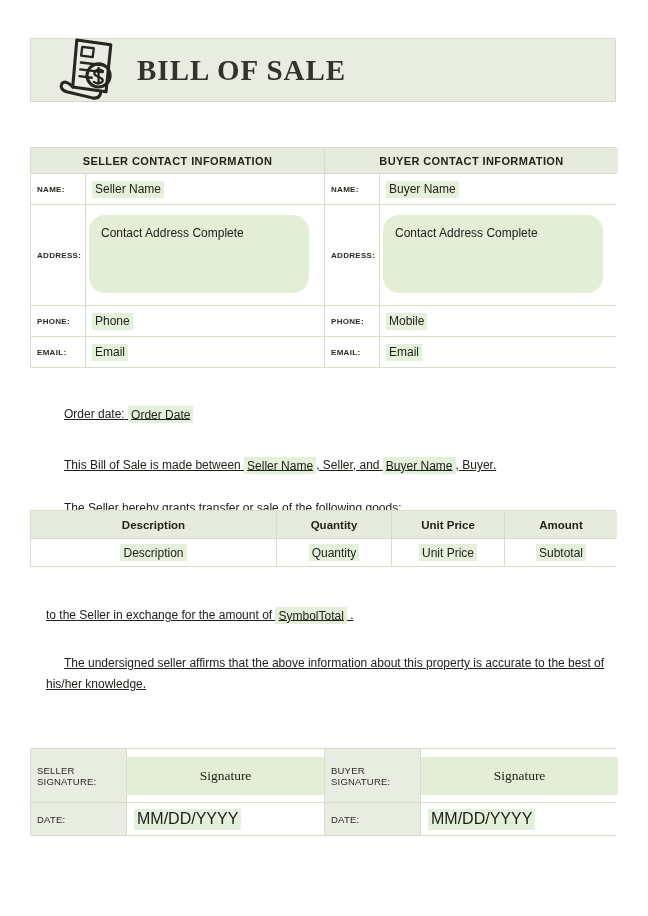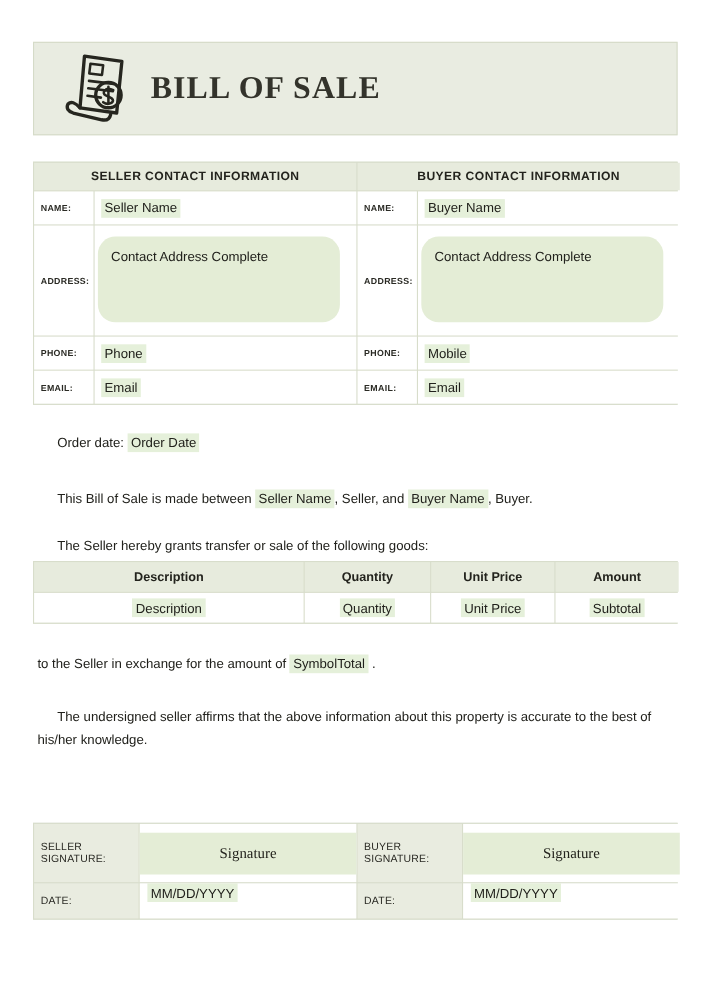--- a/index.html
+++ b/index.html
@@ -4,21 +4,21 @@
 <style>
   html,body { margin:0; padding:0; background:#ffffff; }
   .page {
     position:relative; width:648px; height:916px; background:#ffffff;
     font-family:"Liberation Sans","DejaVu Sans",sans-serif;
     color:#21211c; overflow:hidden;
   }
 
   
   .banner {
-    position:absolute; left:30px; top:38px; width:586px; height:85px;
+    position:absolute; left:30px; top:38px; width:586px; height:64px;
     background:#e9ece1; border:1px solid #d5dbc8; box-sizing:border-box;
     display:flex; align-items:center;
   }
   .banner .icon-wrap { margin-left:22px; width:68px; height:72px; flex:0 0 auto; }
   .banner h1 {
     margin:0 0 0 16px; font-family:"Liberation Serif","DejaVu Serif",serif;
     font-weight:bold; font-size:29px; letter-spacing:1px; color:#33332b;
   }
 
   
@@ -43,21 +43,21 @@
     grid-template-columns:54px 238px 54px 238px;
     grid-template-rows:25px 30px 100px 30px 30px; }
   .span2 { grid-column:span 2; }
   .addr-cell { padding:10px 15px 12px 3px; }
   .addr-box {
     width:100%; height:100%; box-sizing:border-box; background:#e4edd6;
     padding:11px 12px; font-size:12px;border-radius:16px;
   }
 
   
-  .pline { position:absolute; font-size:12px; line-height:17px; margin:4px; }
+  .pline { position:absolute; font-size:12px; line-height:17px; margin:16px;text-decoration:underline; }
   .order-line { left:48px; top:390px; }
   .intro-line { left:48px; top:441px; }
   .goods-intro { left:48px; top:484px; }
   .amount-line { left:30px; top:591px; }
   .affirm { left:30px; width:586px; line-height:21px; text-indent:18px; }
   .affirm1 { top:637px; }
   .affirm2 { top:680px; }
 
   
   .goods { left:30px; top:510px; width:584px;
@@ -74,21 +74,21 @@
   .sig .slbl {
     background:#e9ece0 !important; display:flex; align-items:center; padding:0 6px;
     font-size:9.5px; letter-spacing:.2px; color:#2a2a24; text-transform:uppercase;
   }
   .sig-cell { display:flex; align-items:center; justify-content:center; }
   .sig-box {
     width:200px; height:38px; background:#e4edd6;
     display:flex; align-items:center; justify-content:center;
     font-family:"Liberation Serif","DejaVu Serif",serif; font-size:13.5px; color:#23231d;
   }
-  .date-val { display:flex; align-items:flex-start; padding-left:7px; font-size:12px; }
+  .date-val { display:flex; align-items:center; padding-left:7px; font-size:16px; }
 
   svg .ink { stroke:#26261f; fill:none; stroke-width:4.5; stroke-linecap:round; stroke-linejoin:round; }
   svg .ink-thin { stroke:#26261f; fill:none; stroke-width:3.4; stroke-linecap:round; stroke-linejoin:round; }
 </style>
 </head>
 <body>
 
 <div class="page">
 
   <header class="banner">

